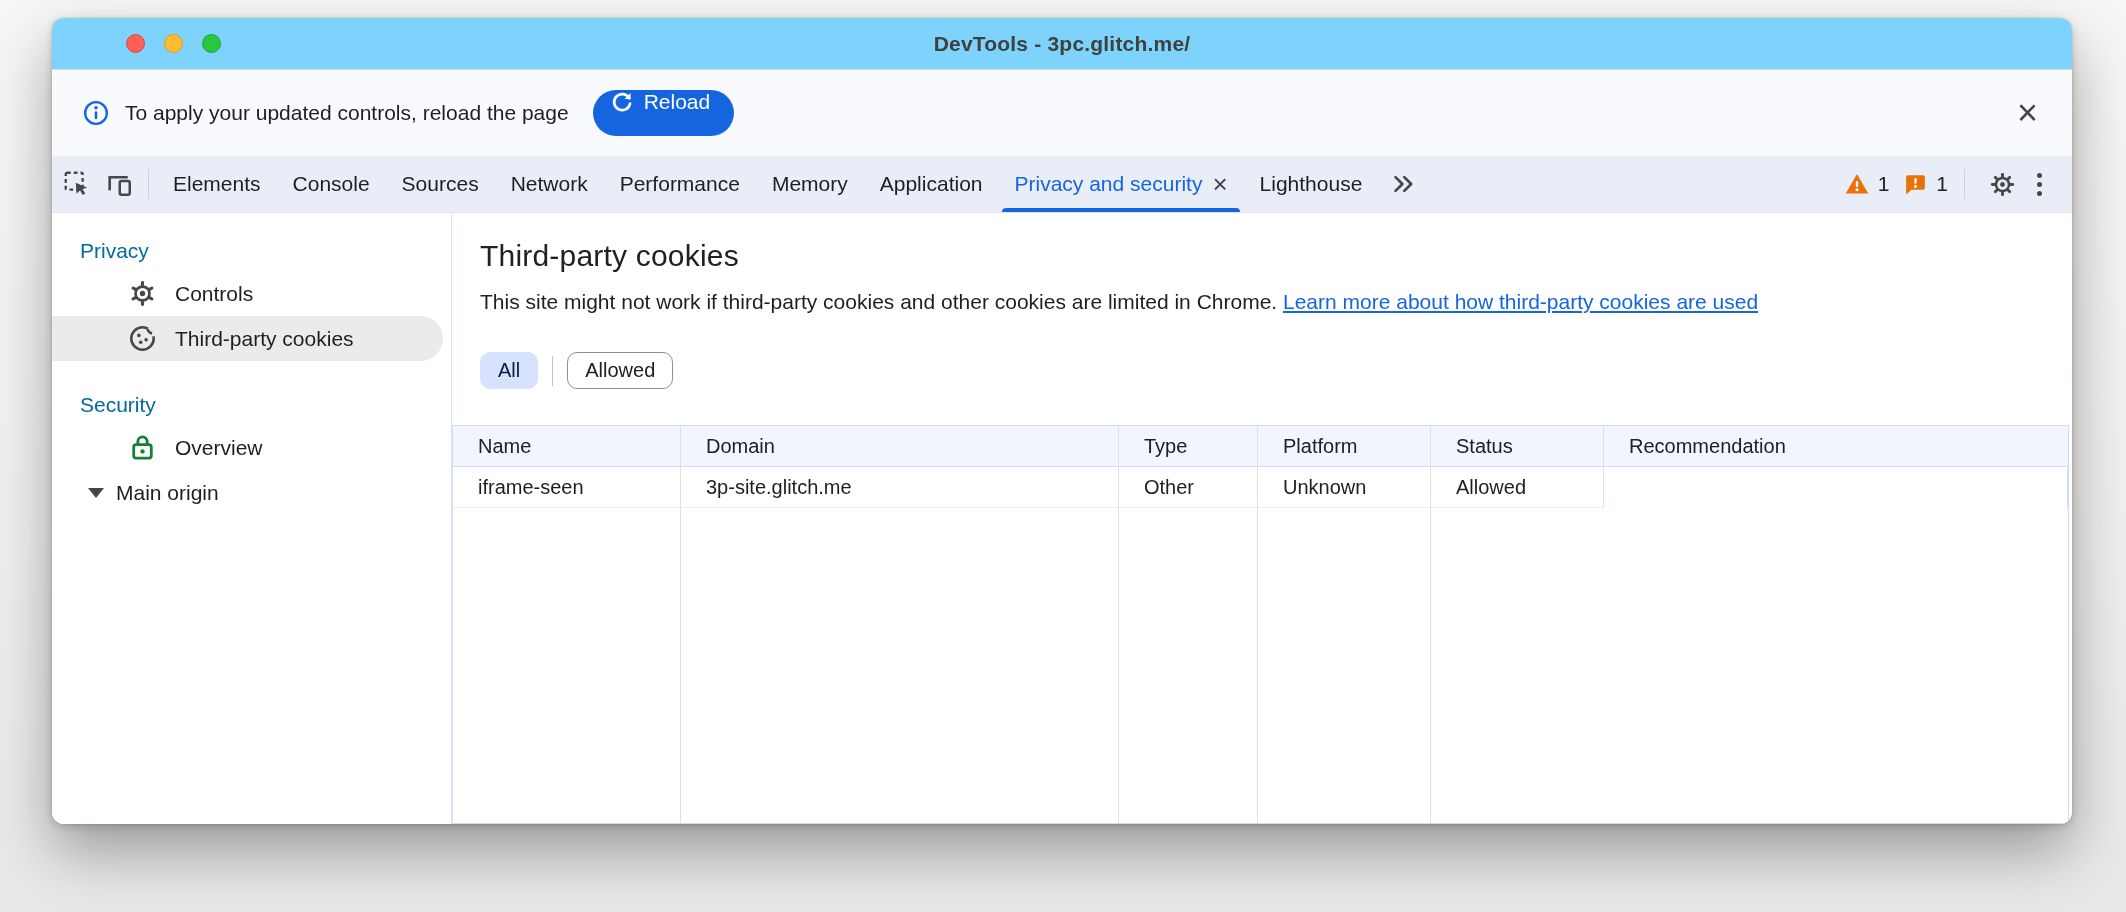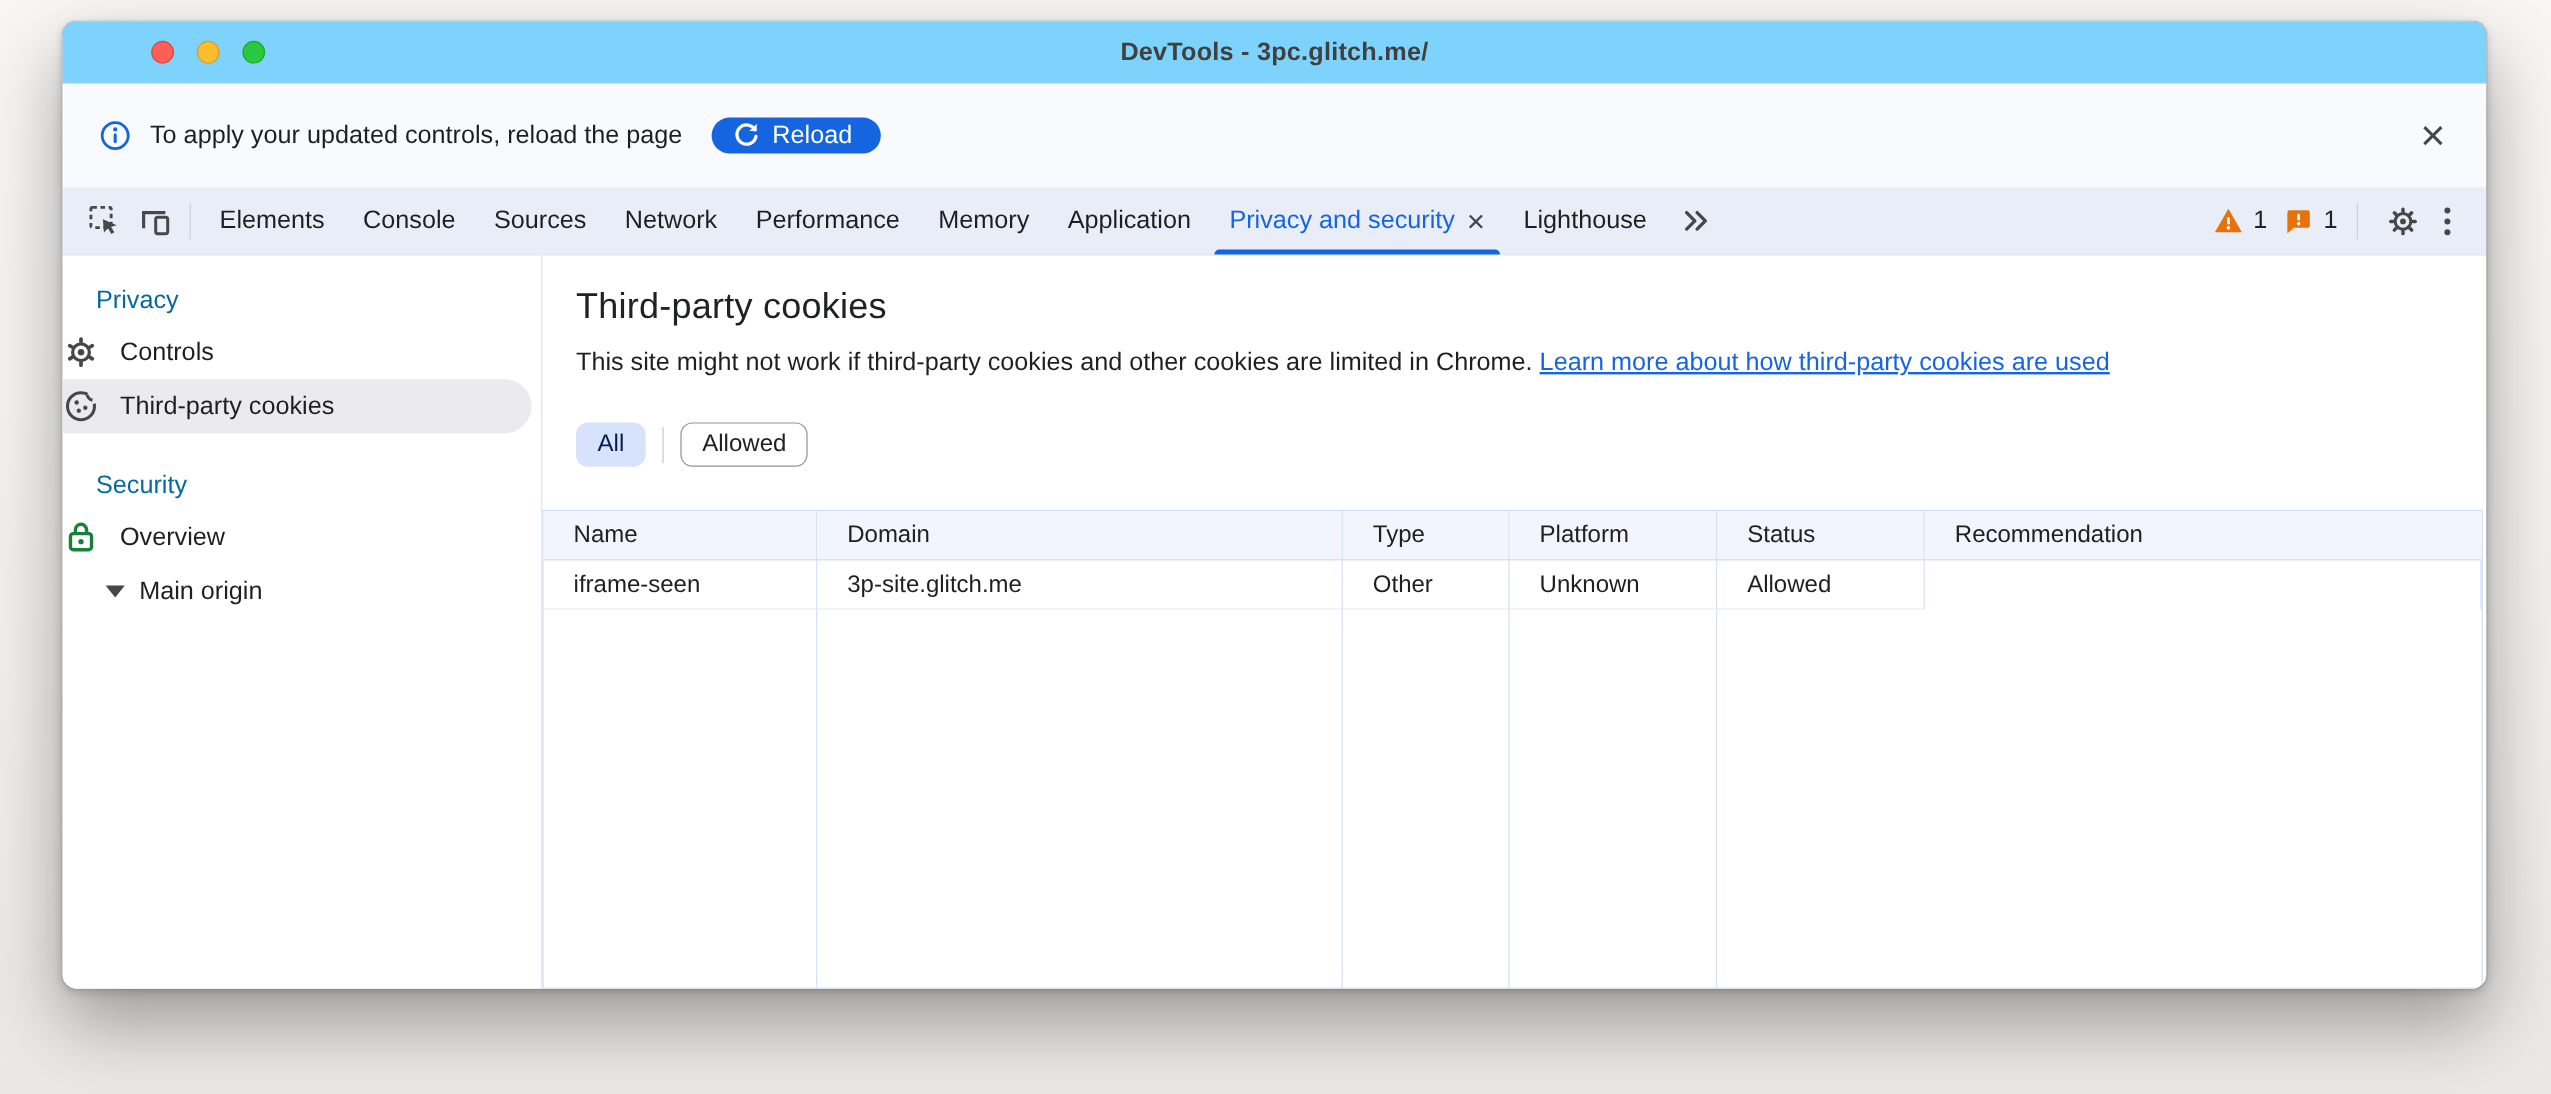--- a/index.html
+++ b/index.html
@@ -31,34 +31,34 @@
     position: absolute; left: 0; right: 0; text-align: center;
     font-size: 21px; font-weight: bold; color: #404040; letter-spacing: .2px;
   }
   
   .infobar {
     height: 86px; flex: 0 0 86px; background: #f9fafd;
     display: flex; align-items: center; padding-left: 30px;
   }
   .infobar .msg { font-size: 21px; color: #1f1f1f; margin-left: 15px; }
   .btn-reload {
-    margin-left: 24px; height: 30px; border: none; cursor: pointer;
+    margin-left: 24px; height: 46px; border: none; cursor: pointer;
     background: #1565e0; color: #fff; border-radius: 23px;
-    display: flex; align-items: center; gap: 9px; padding: 0 24px 0 16px;
+    display: flex; align-items: flex-start; gap: 9px; padding: 0 24px 0 16px;
     font-size: 21px; font-weight: 500; font-family: inherit;
   }
   .infobar-close {
     margin-left: auto; margin-right: 34px; font-size: 36px; font-weight: 300;
     color: #474747; line-height: 1; cursor: pointer; user-select: none;
   }
   
   .tabbar {
     height: 57px; flex: 0 0 57px; background: #e9edf7;
     border-bottom: 1px solid #dfe3ee;
-    display: flex; align-items: stretch; padding-left: 14px;
+    display: flex; align-items: stretch; padding-left: 4px;
   }
   .tool-ico {
     width: 40px; display: flex; align-items: center; justify-content: center;
     cursor: pointer; border-radius: 6px; margin: 8px 1px;
   }
   .vsep { width: 1px; background: #c9d0e0; height: 30px; align-self: center; margin: 0 8px; }
   .tab {
     display: flex; align-items: center; padding: 0 14px; margin: 0 2px;
     font-size: 21px; color: #1f1f1f; cursor: pointer; position: relative; white-space: nowrap;
   }
@@ -73,21 +73,21 @@
   .statgrp .cnt { font-size: 21px; color: #202124; }
   .tabbar-right { margin-left: auto; display: flex; align-items: center; padding-right: 16px; }
   .kebab { display: flex; flex-direction: column; gap: 4px; padding: 8px 14px; cursor: pointer; }
   .kebab i { width: 5px; height: 5px; border-radius: 50%; background: #474747; display: block; }
   
   .content { flex: 1; display: flex; min-height: 0; background: #fff; }
   .sidebar { width: 400px; flex: 0 0 400px; border-right: 1px solid #dbe4f3; padding-top: 20px; }
   .sec-title { font-size: 21px; color: #0369a1; padding: 6px 0 8px 28px; }
   .side-item {
     height: 45px; display: flex; align-items: center; gap: 17px;
-    font-size: 21px; color: #1f1f1f; cursor: pointer;
+    padding-left: 75px; font-size: 21px; color: #1f1f1f; cursor: pointer;
     border-radius: 0 23px 23px 0; margin-right: 8px; white-space: nowrap;
   }
   .side-item.selected { background: #ebebed; }
   .side-item .ic { width: 31px; height: 31px; flex: 0 0 31px; }
   .side-item.origin { padding-left: 36px; gap: 12px; }
   .tri-down {
     width: 0; height: 0; border-left: 8px solid transparent; border-right: 8px solid transparent;
     border-top: 10px solid #474747; display: inline-block;
   }
   .side-note { font-size: 21px; color: #9aa0a6; padding: 10px 0 0 104px; }

